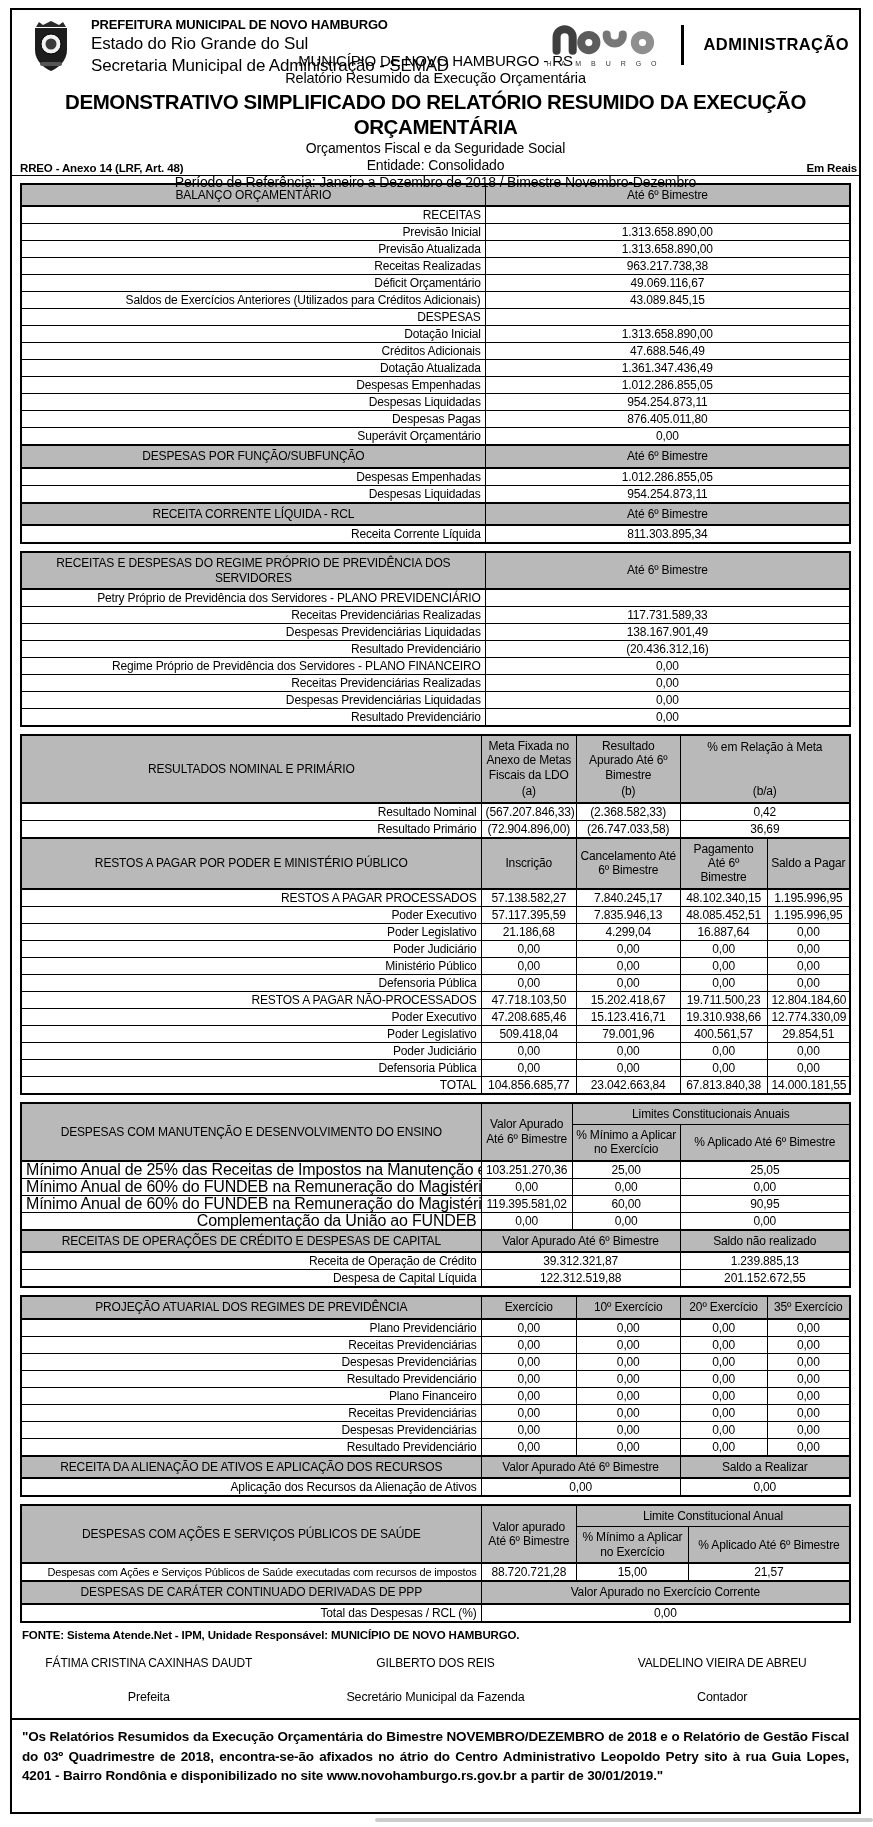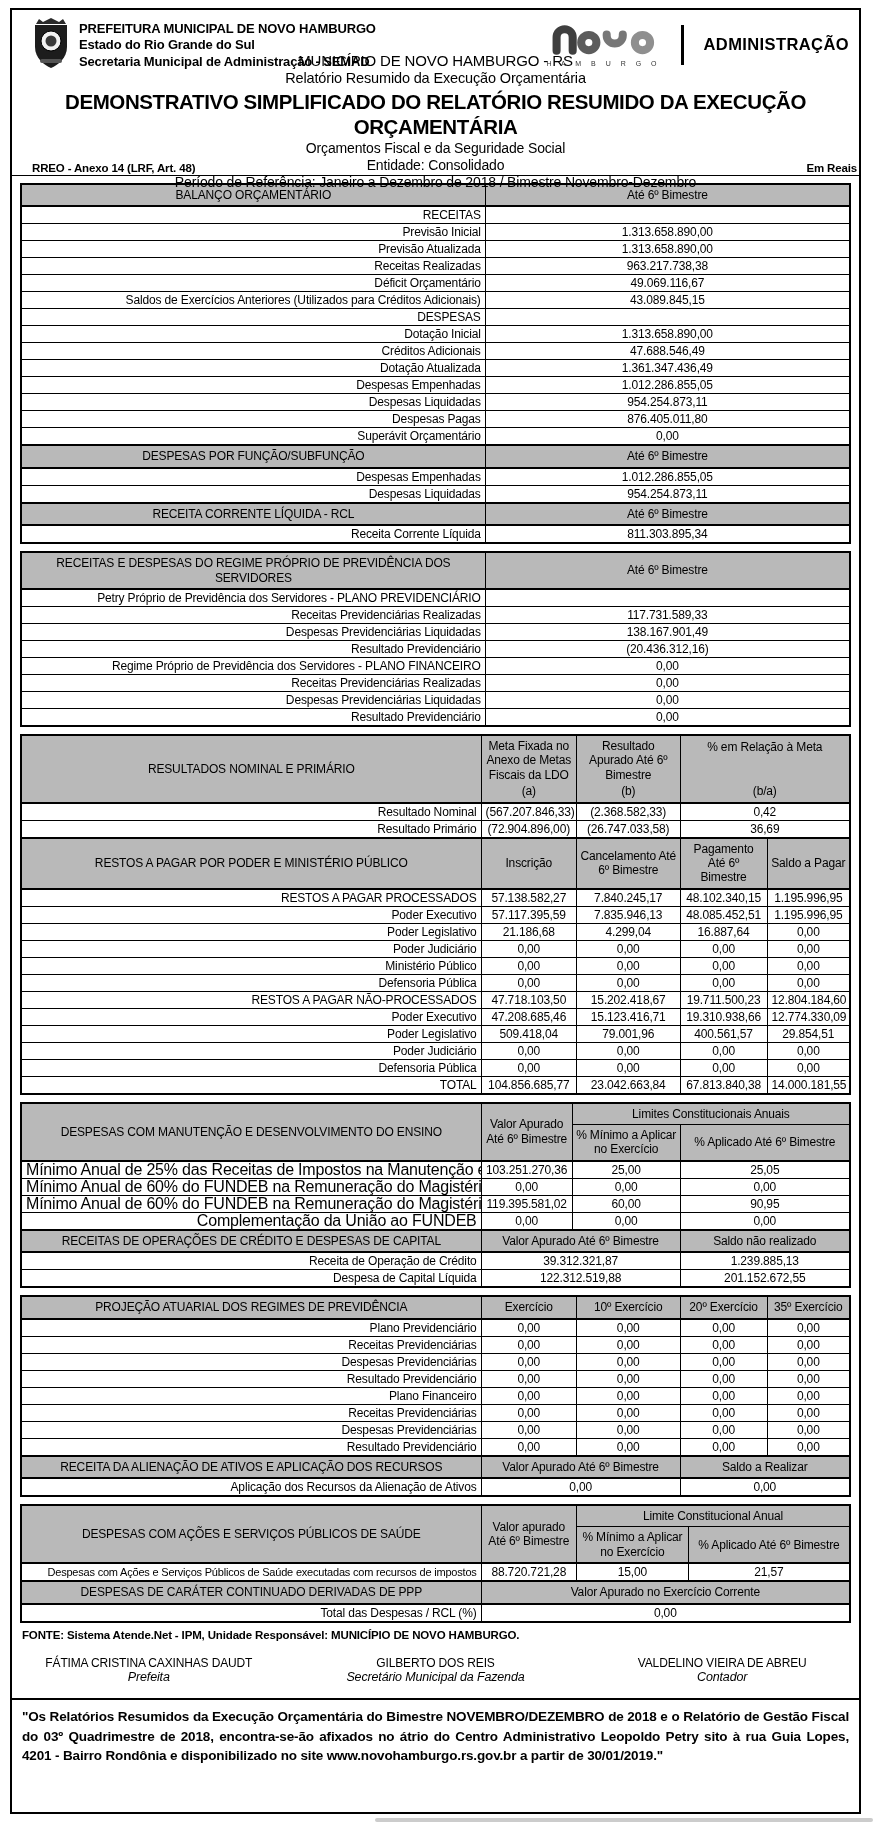--- a/index.html
+++ b/index.html
@@ -7,36 +7,36 @@
     width:873px;height:1827px;position:relative;background:#ffffff;
     font-family:"Liberation Sans",sans-serif;color:#000;
     -webkit-font-smoothing:antialiased;letter-spacing:-0.15px;
   }
   .doc{
     position:absolute;left:10px;top:8px;width:851px;height:1806px;
     border:2px solid #000;box-sizing:border-box;padding:0 8px;background:#fff;overflow:hidden;
   }
   
   .hd{position:relative;height:150px;}
-  .org{position:absolute;left:10px;top:7px;display:flex;gap:7px;align-items:flex-end;}
+  .org{position:absolute;left:10px;top:7px;display:flex;gap:19px;align-items:center;}
   .org svg{display:block;}
   .org-l1{font-weight:bold;font-size:13px;line-height:1.25;}
-  .org-l2,.org-l3{font-size:13px;line-height:1.3;font-weight:bold;}
+  .org-l2,.org-l3{font-size:17px;line-height:1.3;}
   .brand{position:absolute;right:2px;top:12px;display:flex;align-items:center;gap:20px;}
   .brand-logo{text-align:center;}
   .brand-ham{font-size:7px;letter-spacing:4px;margin-top:0;color:#333;}
   .brand-sep{width:3px;height:40px;background:#000;}
   .brand-adm{font-weight:bold;font-size:16.5px;letter-spacing:0.4px;}
   .titles{text-align:center;padding-top:42px;line-height:1.22;}
   .t1{font-size:15px;}
   .t2{font-size:14.5px;}
   .tmain{font-size:20.5px;font-weight:bold;letter-spacing:-0.4px;margin:1px 0;}
   .t4,.t5,.t6{font-size:14px;}
   .meta{display:flex;justify-content:space-between;font-weight:bold;font-size:11.5px;
-        border-bottom:1px solid #000;padding:0 2px 1px 20px;margin:2px -8px 0 -8px;}
+        border-bottom:1px solid #000;padding:0 2px 1px 8px;margin:2px -8px 0 -8px;}
   
   .block{margin-top:7px;}
   table{width:100%;border-collapse:collapse;table-layout:fixed;border:2px solid #000;}
   table+table{margin-top:-2px;}
   th,td{border:1px solid #000;box-sizing:border-box;}
   tbody.gh{border-top:2px solid #000;border-bottom:2px solid #000;}
   th{background:#b9b9b9;font-weight:normal;font-size:12px;text-align:center;padding:3px 3px;line-height:1.2;}
   td{font-size:12px;line-height:14px;padding:1px 4px;}
   td.lbl{text-align:right;white-space:pre;overflow:hidden;}
   td.val{text-align:center;}
@@ -46,21 +46,21 @@
   .t-ensino td.lbl{font-size:16px;letter-spacing:-0.2px;margin-top:31px;}
   .t-saude td.lbl{font-size:11px;letter-spacing:-0.2px;}
   
   .fonte{font-weight:bold;font-size:11.5px;margin:6px 2px 0 2px;}
   .sigs{display:flex;margin-top:15px;text-align:center;}
   .sig{line-height:1.2;}
   .sig:nth-child(1){width:31%;}
   .sig:nth-child(2){width:38%;}
   .sig:nth-child(3){width:31%;}
   .sig-name{font-size:12px;}
-  .sig-role{font-size:12.5px;margin-top:0;font-style:italic;}
+  .sig-role{font-size:12.5px;margin-top:20px;}
   .notice{border-top:2px solid #000;margin:13px -8px 0 -8px;padding:7px 10px 5px 10px;
           font-weight:bold;font-size:13.5px;line-height:1.45;text-align:justify;}
   .scan-artifact{position:absolute;left:375px;top:1818px;width:498px;height:4px;background:#cccccc;border-radius:2px;}
 </style>
 </head>
 <body>
 
 <div class="doc">
 
   <div class="hd">

